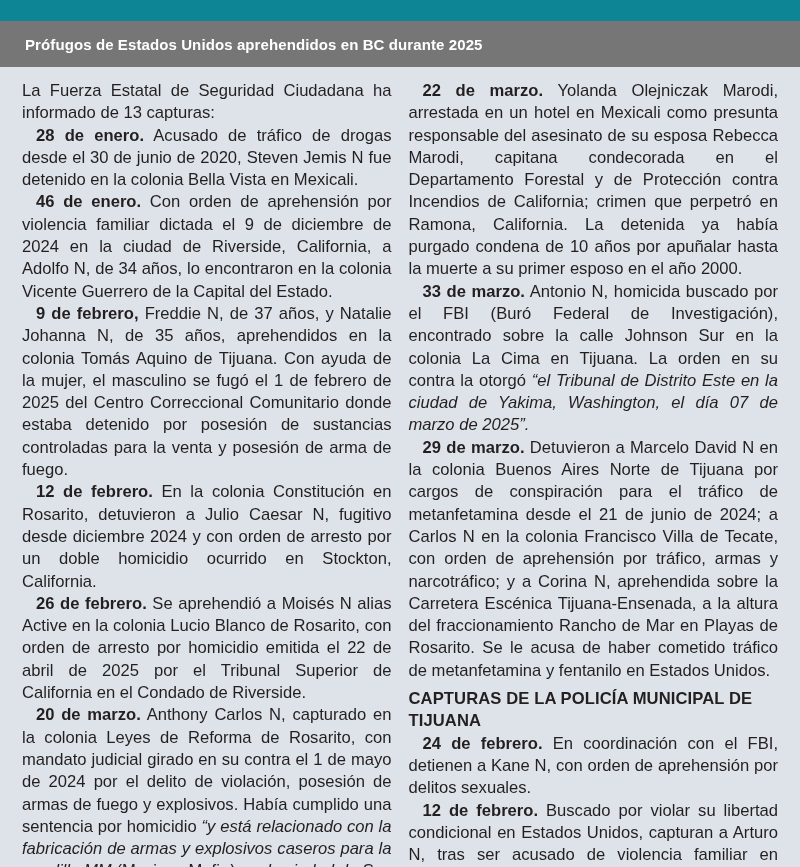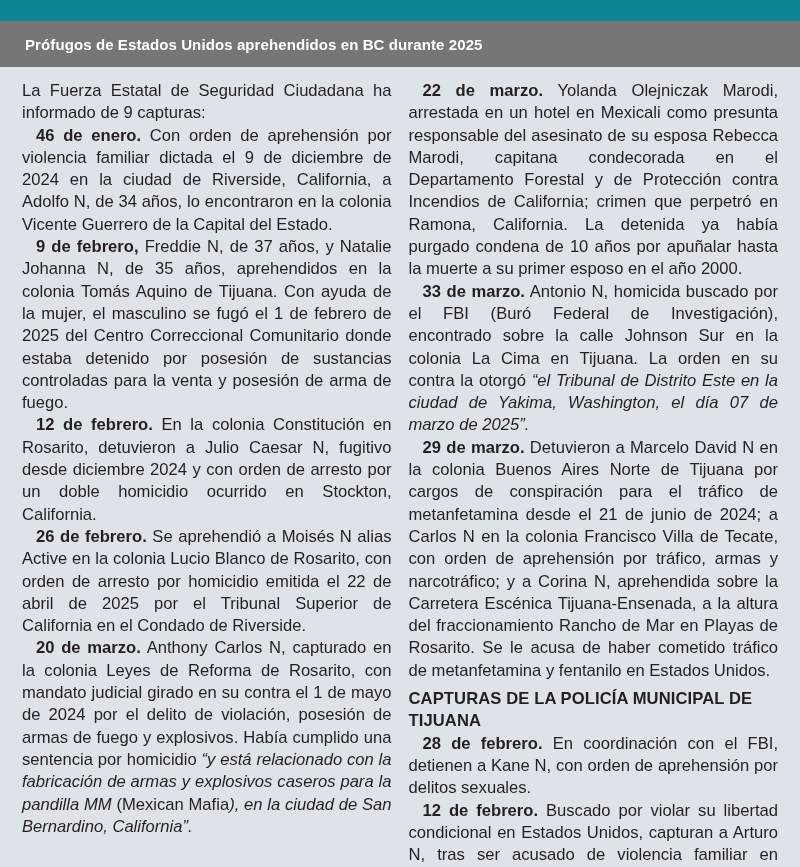--- a/index.html
+++ b/index.html
@@ -60,28 +60,29 @@
 <body>
 
 <div class="top-accent"></div>
 
 <div class="title-bar">
   <div class="title">Prófugos de Estados Unidos aprehendidos en BC durante 2025</div>
 </div>
 
 <div class="content">
   <div class="col">
-      <p class="para"><span>La Fuerza Estatal de Seguridad Ciudadana ha informado de 9 capturas:</span></p>
+      <p class="para"><span>La Fuerza Estatal de Seguridad Ciudadana ha informado de 13 capturas:</span></p>
+      <p class="para indent"><span class="b">28 de enero.</span><span> Acusado de tráfico de drogas desde el 30 de junio de 2020, Steven Jemis N fue detenido en la colonia Bella Vista en Mexicali.</span></p>
       <p class="para indent"><span class="b">46 de enero.</span><span> Con orden de aprehensión por violencia familiar dictada el 9 de diciembre de 2024 en la ciudad de Riverside, California, a Adolfo N, de 34 años, lo encontraron en la colonia Vicente Guerrero de la Capital del Estado.</span></p>
       <p class="para indent"><span class="b">9 de febrero,</span><span> Freddie N, de 37 años, y Natalie Johanna N, de 35 años, aprehendidos en la colonia Tomás Aquino de Tijuana. Con ayuda de la mujer, el masculino se fugó el 1 de febrero de 2025 del Centro Correccional Comunitario donde estaba detenido por posesión de sustancias controladas para la venta y posesión de arma de fuego.</span></p>
       <p class="para indent"><span class="b">12 de febrero.</span><span> En la colonia Constitución en Rosarito, detuvieron a Julio Caesar N, fugitivo desde diciembre 2024 y con orden de arresto por un doble homicidio ocurrido en Stockton, California.</span></p>
       <p class="para indent"><span class="b">26 de febrero.</span><span> Se aprehendió a Moisés N alias Active en la colonia Lucio Blanco de Rosarito, con orden de arresto por homicidio emitida el 22 de abril de 2025 por el Tribunal Superior de California en el Condado de Riverside.</span></p>
       <p class="para indent"><span class="b">20 de marzo.</span><span> Anthony Carlos N, capturado en la colonia Leyes de Reforma de Rosarito, con mandato judicial girado en su contra el 1 de mayo de 2024 por el delito de violación, posesión de armas de fuego y explosivos. Había cumplido una sentencia por homicidio </span><span class="i">“y está relacionado con la fabricación de armas y explosivos caseros para la pandilla MM </span><span>(Mexican Mafia</span><span class="i">), en la ciudad de San Bernardino, California”.</span></p>
     </div>
   <div class="col">
       <p class="para indent"><span class="b">22 de marzo.</span><span> Yolanda Olejniczak Marodi, arrestada en un hotel en Mexicali como presunta responsable del asesinato de su esposa Rebecca Marodi, capitana condecorada en el Departamento Forestal y de Protección contra Incendios de California; crimen que perpetró en Ramona, California. La detenida ya había purgado condena de 10 años por apuñalar hasta la muerte a su primer esposo en el año 2000.</span></p>
       <p class="para indent"><span class="b">33 de marzo.</span><span> Antonio N, homicida buscado por el FBI (Buró Federal de Investigación), encontrado sobre la calle Johnson Sur en la colonia La Cima en Tijuana. La orden en su contra la otorgó </span><span class="i">“el Tribunal de Distrito Este en la ciudad de Yakima, Washington, el día 07 de marzo de 2025”.</span></p>
       <p class="para indent"><span class="b">29 de marzo.</span><span> Detuvieron a Marcelo David N en la colonia Buenos Aires Norte de Tijuana por cargos de conspiración para el tráfico de metanfetamina desde el 21 de junio de 2024; a Carlos N en la colonia Francisco Villa de Tecate, con orden de aprehensión por tráfico, armas y narcotráfico; y a Corina N, aprehendida sobre la Carretera Escénica Tijuana-Ensenada, a la altura del fraccionamiento Rancho de Mar en Playas de Rosarito. Se le acusa de haber cometido tráfico de metanfetamina y fentanilo en Estados Unidos.</span></p>
       <p class="para heading"><span class="b">CAPTURAS DE LA POLICÍA MUNICIPAL DE TIJUANA</span></p>
-      <p class="para indent"><span class="b">28 de febrero.</span><span> En coordinación con el FBI, detienen a Kane N, con orden de aprehensión por delitos sexuales.</span></p>
+      <p class="para indent"><span class="b">24 de febrero.</span><span> En coordinación con el FBI, detienen a Kane N, con orden de aprehensión por delitos sexuales.</span></p>
       <p class="para indent"><span class="b">12 de febrero.</span><span> Buscado por violar su libertad condicional en Estados Unidos, capturan a Arturo N, tras ser acusado de violencia familiar en Tijuana.</span></p>
     </div>
 </div>
 
 </body></html>

